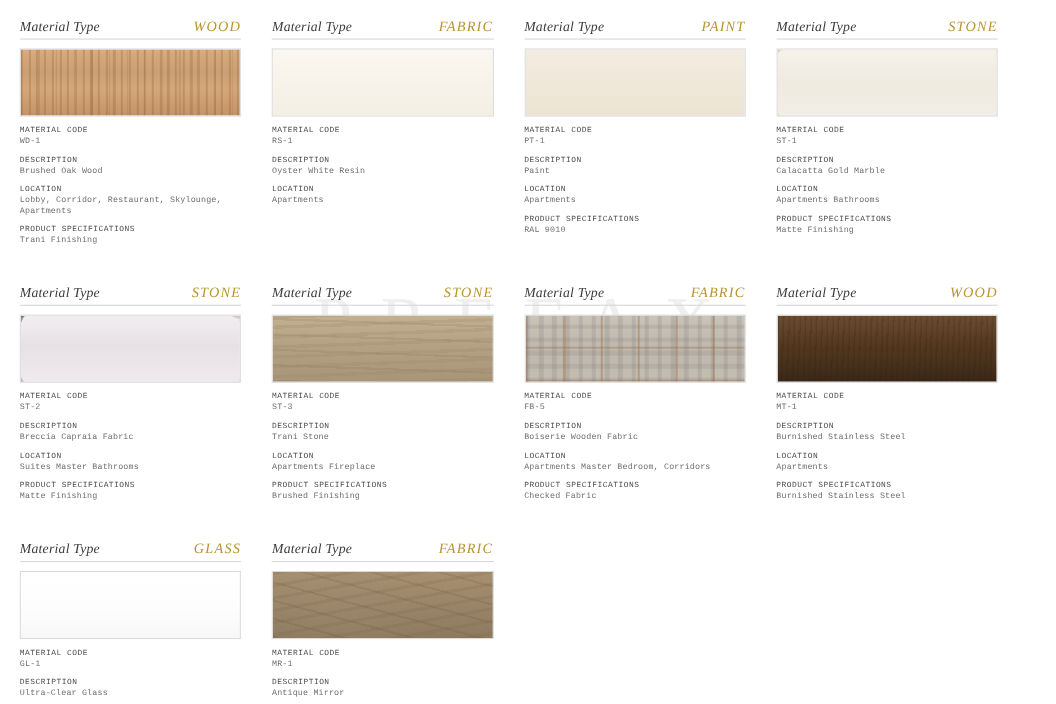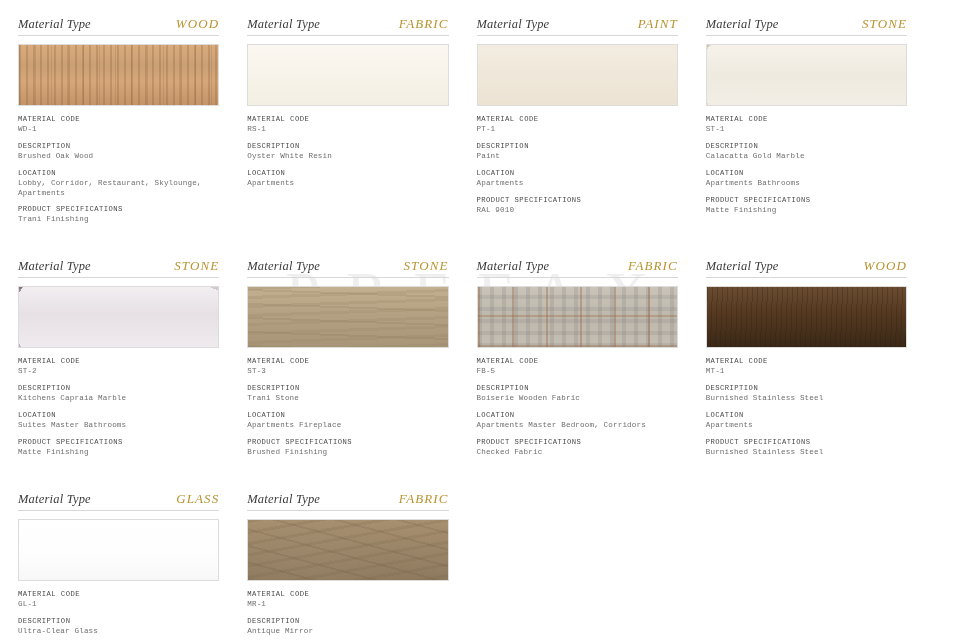--- a/index.html
+++ b/index.html
@@ -259,21 +259,21 @@
         <span class="mt-label">Material Type</span>
         <span class="mt-value">STONE</span>
       </div>
       <div class="swatch sw-stone2"></div>
       <div class="field">
         <div class="field-label">MATERIAL CODE</div>
         <div class="field-value">ST-2</div>
       </div>
       <div class="field">
         <div class="field-label">DESCRIPTION</div>
-        <div class="field-value">Kitchens Capraia Marble</div>
+        <div class="field-value">Breccia Capraia Fabric</div>
       </div>
       <div class="field">
         <div class="field-label">LOCATION</div>
         <div class="field-value">Suites Master Bathrooms</div>
       </div>
       <div class="field">
         <div class="field-label">PRODUCT SPECIFICATIONS</div>
         <div class="field-value">Matte Finishing</div>
       </div>
     </div>

